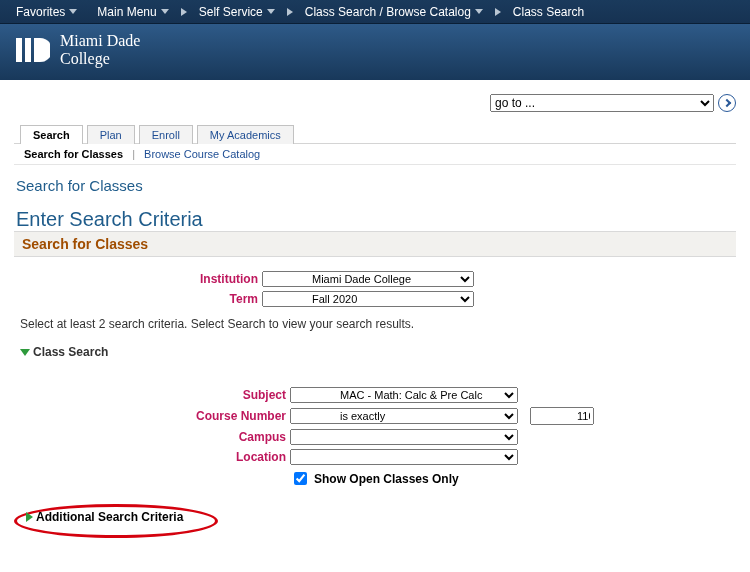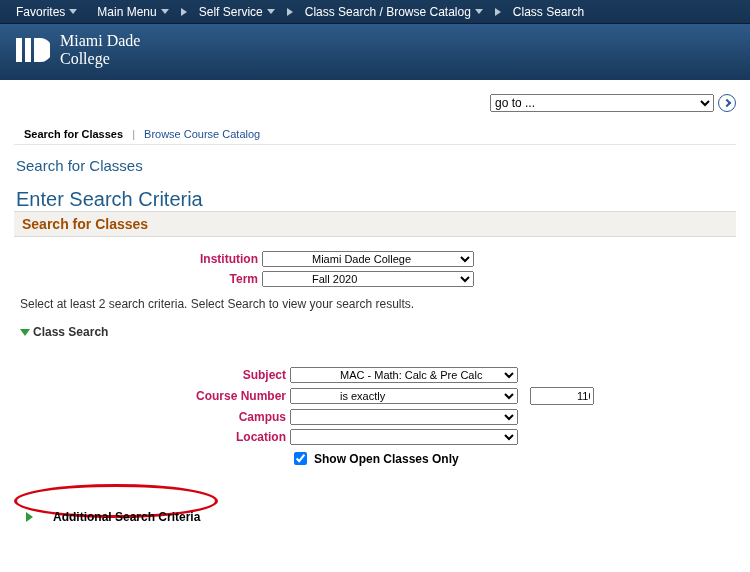--- a/index.html
+++ b/index.html
@@ -198,24 +198,24 @@
     pointer-events:none;
   }
   .additional-wrap {
     position: relative;
     height: 36px;
     margin-top: 18px;
   }
   .additional-inner {
     position: absolute;
     left: 12px;
-    top: 24px;
-    display: flex;
-    align-items: center;
-    gap:20px;
+    top: 4px;
+    display: flex;
+    align-items: center;
+    gap:3px;
     font-weight: bold;
     cursor:pointer;
   }
 </style>
 </head>
 <body>
 
 <div class="topnav">
   <div class="nav-item">
     <span>Favorites</span>
@@ -261,20 +261,34 @@
 
   <div class="goto-row">
     <select class="goto-select">
       <option>go to ...</option>
     </select>
     <div class="go-btn">
       <span class="arrow"></span>
     </div>
   </div>
 
+  <div class="tabs">
+    <div class="tab active">
+      <span>Search</span>
+    </div>
+    <div class="tab">
+      <span>Plan</span>
+    </div>
+    <div class="tab">
+      <span>Enroll</span>
+    </div>
+    <div class="tab">
+      <span>My Academics</span>
+    </div>
+  </div>
 
   <div class="subtabs">
     <span class="cur">Search for Classes</span>
     <span class="divider">|</span>
     <a href="#">Browse Course Catalog</a>
   </div>
 
   <div class="page-title">Search for Classes</div>
   <div class="page-heading">Enter Search Criteria</div>
 

